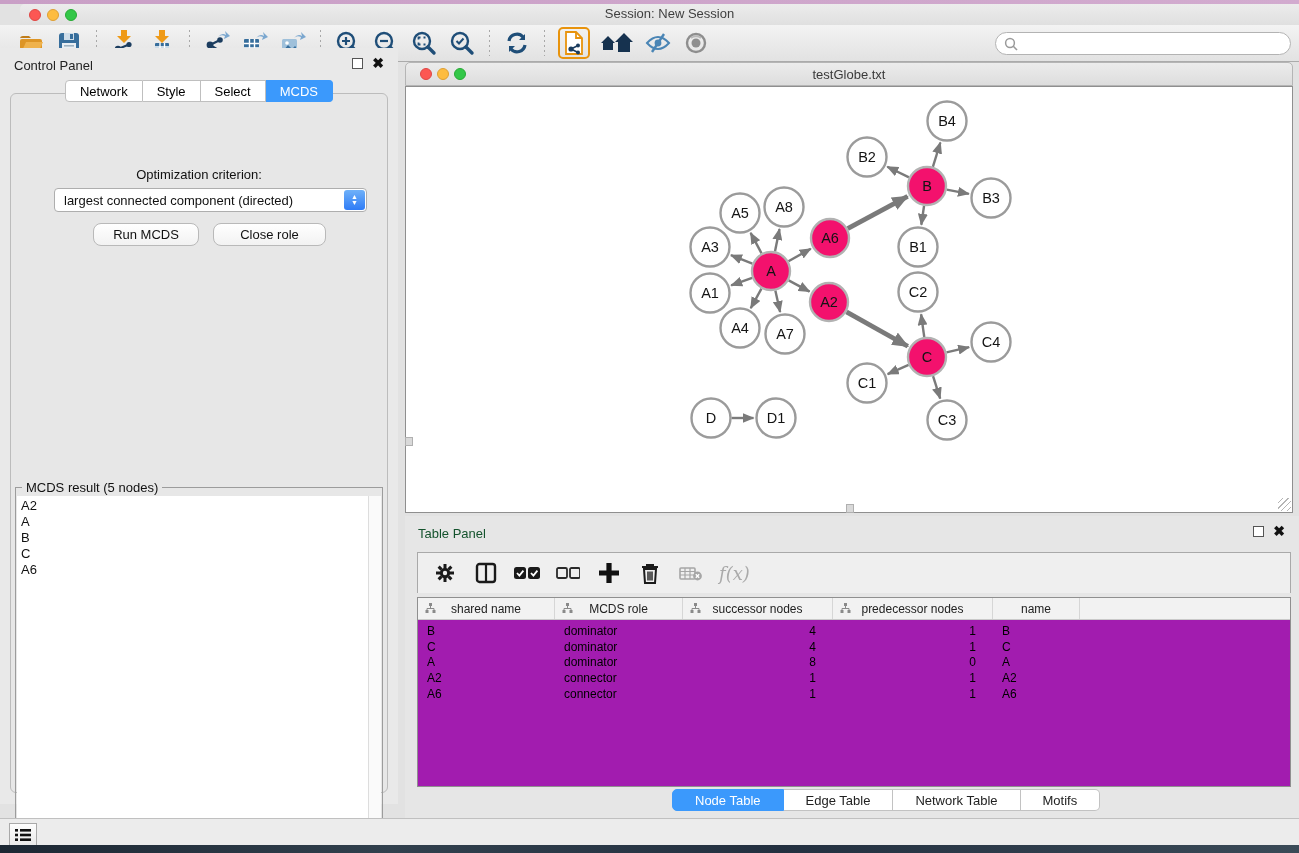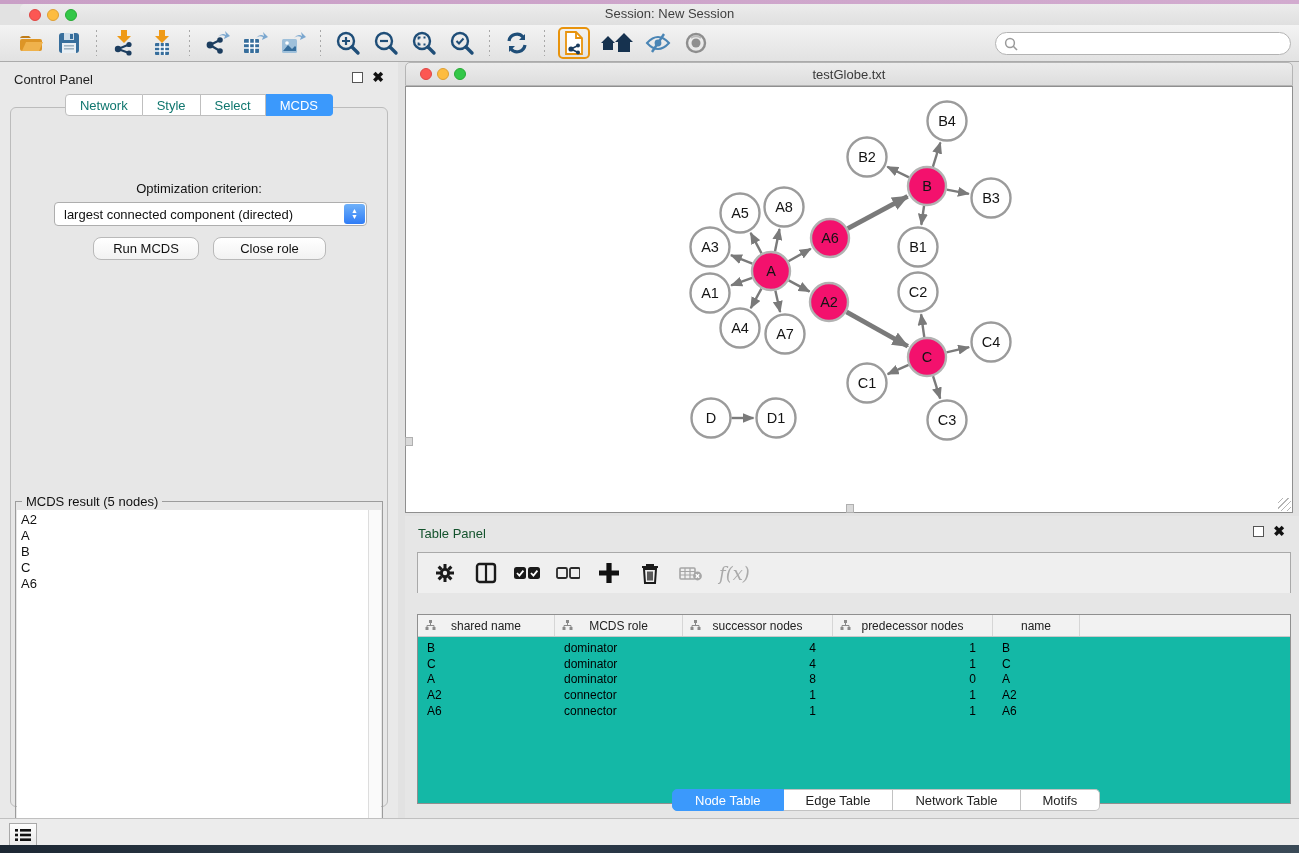--- a/index.html
+++ b/index.html
@@ -17,28 +17,28 @@
   #win-title { width:100%; text-align:center; line-height:20px; font-size:13px; color:#3f3f3f; }
 
   
   #toolbar { left:0; top:25px; width:1299px; height:37px; background:linear-gradient(#f3f3f3,#e2e2e2); border-bottom:1px solid #ababab; display:flex; align-items:center; padding-left:12px; }
   .tbtn { width:38px; height:30px; display:flex; align-items:center; justify-content:center; }
   .tsep { width:1px; height:26px; margin:0 8px; background-image:repeating-linear-gradient(#a8a8a8 0 2px, transparent 2px 5px); }
   #search-wrap { position:absolute; left:995px; top:7px; width:296px; height:23px; background:#fff; border:1px solid #b3b3b3; border-radius:12px; display:flex; align-items:center; padding-left:8px; }
   #search-wrap input { border:none; outline:none; flex:1; height:18px; font-size:12px; background:transparent; }
 
   
-  #cp-area { left:0; top:62px; width:398px; height:756px; background:#e9e9e9; }
+  #cp-area { left:0; top:48px; width:398px; height:756px; background:#e9e9e9; }
   #cp-title { position:absolute; left:14px; top:10px; font-size:13px; color:#222; }
   .float-ic { width:11px; height:11px; border:1.5px solid #555; display:inline-block; background:#fff; }
   .close-ic { font-size:14px; color:#111; font-weight:bold; line-height:11px; }
   #cp-head-icons { position:absolute; right:14px; top:10px; display:flex; gap:9px; align-items:center; }
   #cp-box { position:absolute; left:10px; top:45px; width:378px; height:700px; background:#e7e7e7; border:1px solid #bcbcbc; border-radius:6px; }
   #control-tabs { position:absolute; left:0; right:0; top:32px; display:flex; justify-content:center; z-index:3; }
-  .cp-tab { background:#fff; border:1px solid #bfbfbf; border-left:none; padding:3px 14px; font-size:13px; color:#0f766e; height:22px; display:flex; align-items:center; }
+  .cp-tab { background:#fff; border:1px solid #bfbfbf; border-left:none; padding:3px 14px; font-size:13px; color:#000000; height:22px; display:flex; align-items:center; }
   .cp-tab:first-child { border-left:1px solid #bfbfbf; border-radius:4px 0 0 4px; }
   .cp-tab:last-child { border-radius:0 4px 4px 0; }
   .cp-tab.active { background:#3b99fc; border-color:#3b99fc; color:#fff; }
   #opt-label { position:absolute; left:0; right:0; top:73px; text-align:center; font-size:13px; color:#111; }
   #criterion-select { position:absolute; left:43px; top:94px; width:313px; height:24px; background:#fff; border:1px solid #aeaeae; border-radius:4px; font-size:13px; display:flex; align-items:center; padding-left:9px; color:#111; }
   #criterion-stepper { position:absolute; right:1px; top:1px; width:21px; height:20px; background:linear-gradient(#6fb1f9,#2f7cf6); border-radius:3px; display:flex; flex-direction:column; align-items:center; justify-content:center; color:#fff; font-size:7px; line-height:6px; }
   .cp-btn { position:absolute; top:129px; height:23px; background:linear-gradient(#ffffff,#f2f2f2); border:1px solid #b9b9b9; border-radius:8px; font-size:13px; color:#111; display:flex; align-items:center; justify-content:center; }
   #run-btn { left:82px; width:106px; }
   #close-btn { left:202px; width:113px; }
   #result-group { position:absolute; left:4px; top:393px; width:368px; height:345px; border:1px solid #9c9c9c; }
@@ -59,21 +59,21 @@
   #resize-grip { position:absolute; right:1px; bottom:1px; width:13px; height:13px;
     background:repeating-linear-gradient(135deg, transparent 0 3px, #b5b5b5 3px 4px); }
 
   
   #tp-area { left:405px; top:516px; width:894px; height:302px; background:#e6e6e6; }
   #tp-title { position:absolute; left:13px; top:10px; font-size:13px; color:#14532d; }
   #tp-head-icons { position:absolute; right:14px; top:10px; display:flex; gap:9px; align-items:center; }
   #tp-toolbar { position:absolute; left:12px; top:36px; width:874px; height:41px; background:#efefef; border:1px solid #a9a9a9; border-bottom:none; display:flex; align-items:center; padding-left:14px; gap:15px; }
   .tp-ic { width:26px; height:26px; display:flex; align-items:center; justify-content:center; }
   #fx-icon { font-family:"DejaVu Serif", serif; font-style:italic; font-size:18px; color:#aaa; }
-  #table-box { position:absolute; left:12px; top:81px; width:874px; height:190px; background:#14b8a6; border:1px solid #8f8f8f; overflow:hidden;margin-top:17px; }
+  #table-box { position:absolute; left:12px; top:81px; width:874px; height:190px; background:#a21caf; border:1px solid #8f8f8f; overflow:hidden; }
   #table-header-row { display:flex; height:22px; background:#f2f2f2; border-bottom:1px solid #c9c9c9; }
   .th { position:relative; display:flex; align-items:center; justify-content:center; font-size:12px; color:#222; border-right:1px solid #d6d6d6; }
   .th .tree-ic { position:absolute; left:7px; top:5px; }
   .c0{width:137px}.c1{width:128px}.c2{width:150px}.c3{width:160px}.c4{width:87px}
   .tr { display:flex; height:15.8px; align-items:center; }
   .td { font-size:12px; color:#000; padding-left:9px; white-space:nowrap; }
   .td.c2,.td.c3 { text-align:right; padding-left:0; padding-right:17px; }
   #table-body { padding-top:3px; }
   #table-tabs { position:absolute; left:267px; top:273px; display:flex; }
   .tp-tab { background:#fff; border:1px solid #c2c2c2; border-left:none; padding:0 22px; font-size:13px; color:#222; height:22px; display:flex; align-items:center; }

